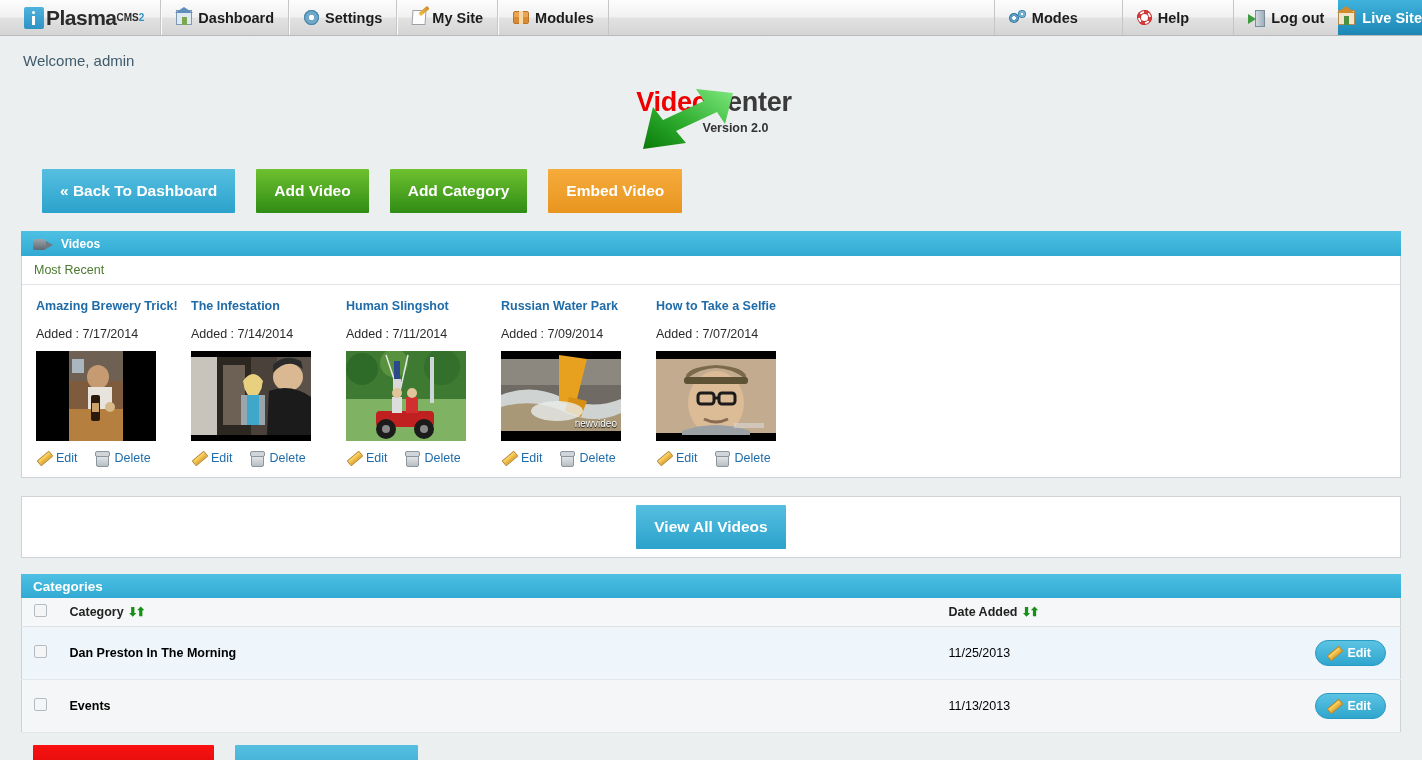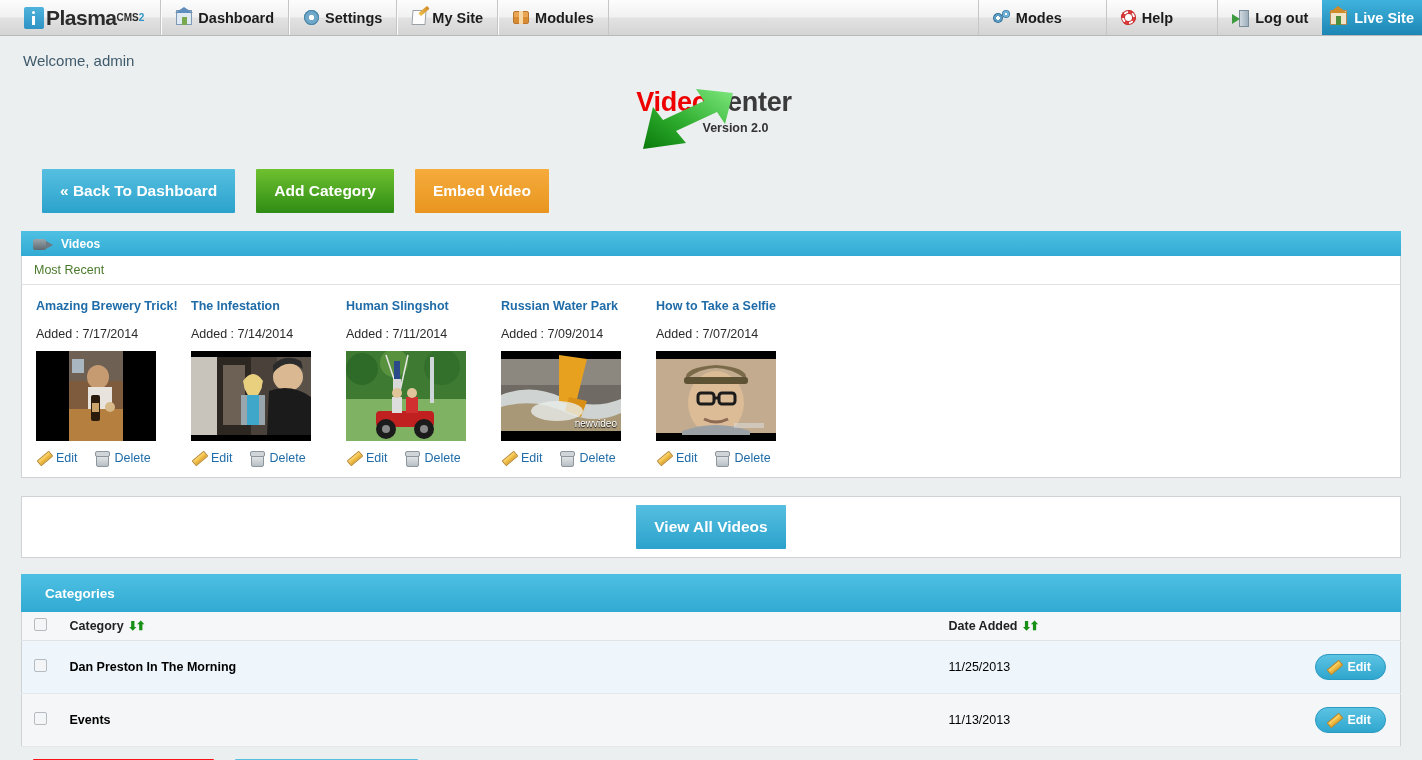--- a/index.html
+++ b/index.html
@@ -52,21 +52,21 @@
   }
   .brand-icon::after {
     content: ""; position: absolute; left: 8px; top: 9px;
     width: 3px; height: 9px; background: #fff;
   }
   .brand-text { font-size: 21px; font-weight: bold; color: #2b2b2b; letter-spacing: -0.5px; }
   .brand-sup { font-size: 10px; font-weight: bold; color: #2b2b2b; vertical-align: super; }
   .brand-sup .two { color: #2f93c4; }
   .nav-live {
     display: flex; align-items: center; gap: 7px;
-    padding: 0 8px;
+    padding: 0 0;
     background: linear-gradient(to bottom, #3fb3dd 0%, #1d86b4 100%);
     color: #fff; font-size: 14.5px; font-weight: bold;
     cursor: pointer;
   }
 
   
   .ic { display: inline-block; position: relative; flex: none; }
   .ic-home { width: 16px; height: 15px; background: #dfe9f2; border: 1px solid #7f9ab5; }
   .ic-home::before {
     content: ""; position: absolute; left: -2px; top: -4px;
@@ -256,21 +256,21 @@
   
   .viewall-bar {
     background: #fff; border: 1px solid #cfd3d5; border-top: none;
     height: 62px; display: flex; align-items: center; justify-content: center;
   }
 
   
   .cat-head {
     background: linear-gradient(to bottom, #4ec0e3, #31aad3);
     color: #fff; font-size: 13.5px; font-weight: bold;
-    height: 38px; display: flex; align-items: center; padding: 0 24px;
+    height: 24px; display: flex; align-items: center; padding: 0 12px;
   }
   .cat-table { width: 100%; border-collapse: collapse; background: #fff;
                border: 1px solid #cfd3d5; border-top: none; }
   .cat-table th {
     background: #f6f7f8; font-size: 12.5px; font-weight: bold; color: #222;
     text-align: left; padding: 6px 8px; border-bottom: 1px solid #dfe3e5;
     white-space: nowrap;
   }
   .cat-table td {
     font-size: 12.5px; padding: 13px 8px; border-bottom: 1px solid #e4e8ea;
@@ -358,20 +358,21 @@
   <div class="titlewrap">
     <div class="vc-title">
       <span class="red">Video</span><span class="dark">Center</span>
     </div>
     <div class="vc-version">Version 2.0</div>
   </div>
 
 
   <div class="actions">
     <button class="btn btn-blue">« Back To Dashboard</button>
+    <button class="btn btn-green">Add Video</button>
     <button class="btn btn-green">Add Category</button>
     <button class="btn btn-orange">Embed Video</button>
 
     <svg class="arrow-hint" viewBox="0 0 94 70">
       <defs>
         <linearGradient id="garr" x1="1" y1="0" x2="0" y2="1">
           <stop offset="0" stop-color="#7ee87e"></stop>
           <stop offset="0.55" stop-color="#2fae2f"></stop>
           <stop offset="1" stop-color="#0a7a0a"></stop>
         </linearGradient>

